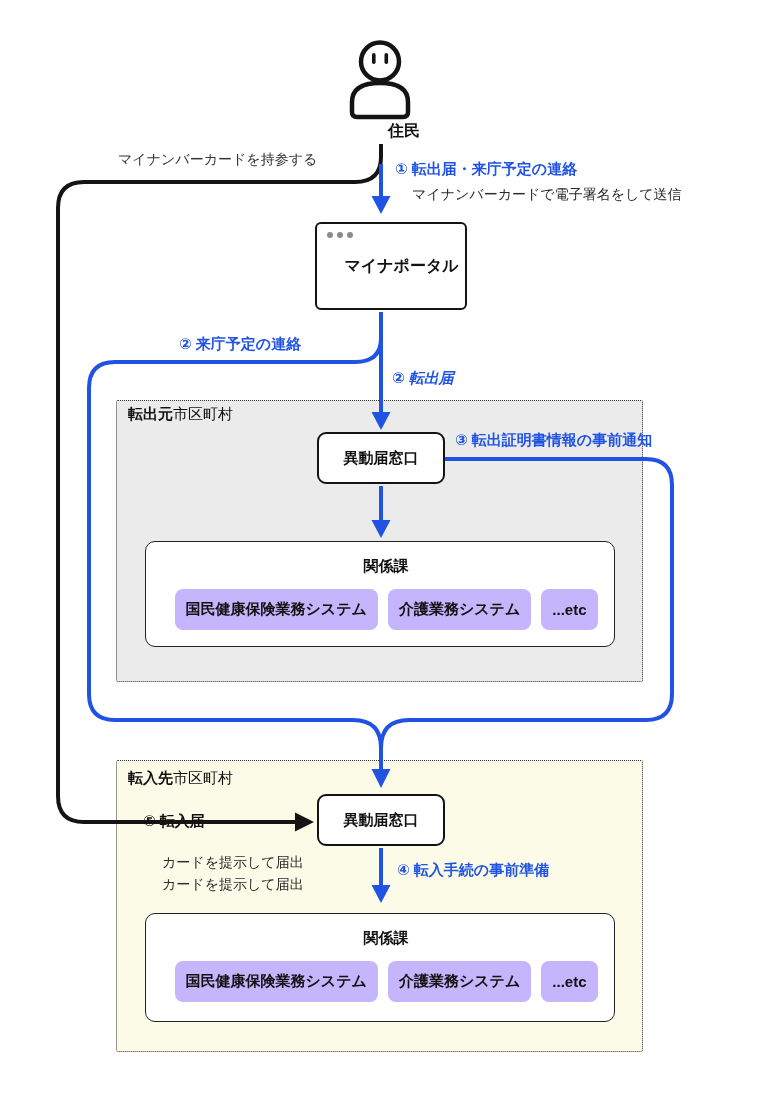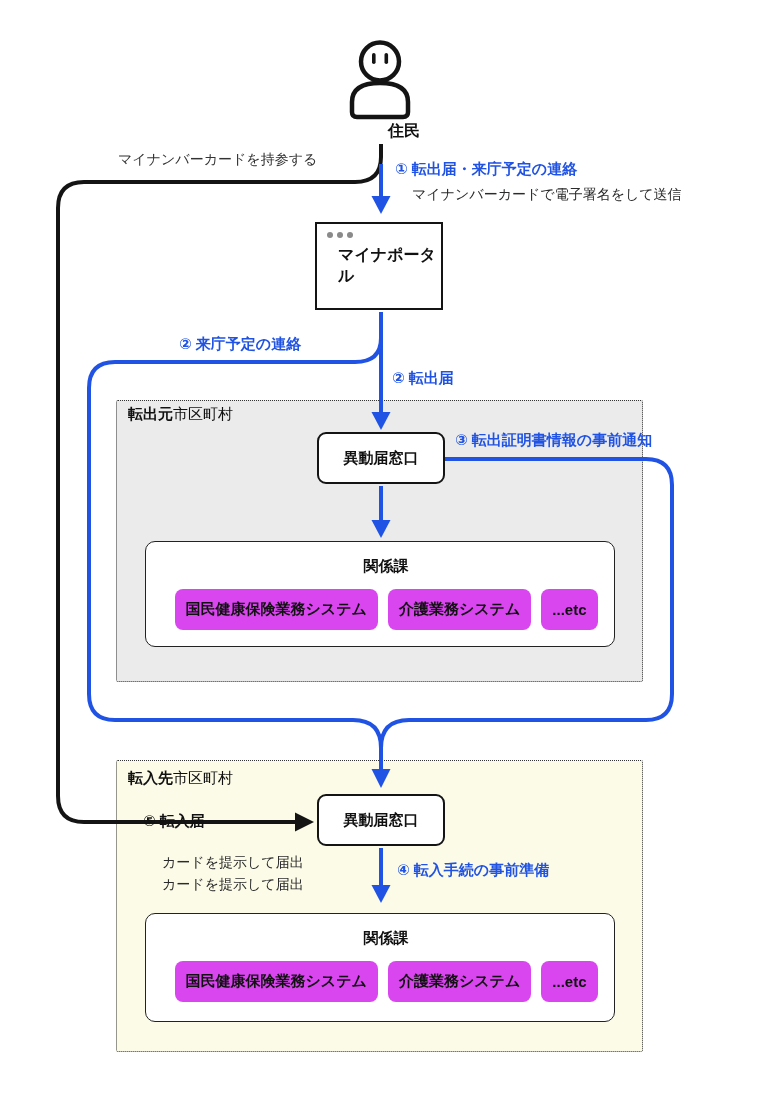--- a/index.html
+++ b/index.html
@@ -14,35 +14,35 @@
   .region-out{left:116px;top:400px;width:527px;height:282px;background:#ebebeb;}
   .region-in{left:116px;top:760px;width:527px;height:292px;background:#fcfbe8;}
   .region-label{font-size:15px;color:#111;}
   .region-label .bold{font-weight:700;}
   
   .node{
     background:#fff;border:2.5px solid #141414;border-radius:9px;box-sizing:border-box;
     display:flex;align-items:center;justify-content:center;
     font-weight:700;font-size:15px;color:#111;
   }
-  .portal{left:315px;top:222px;width:128px;height:88px;border-radius:0;padding-left:21px;}
+  .portal{left:315px;top:222px;width:152px;height:88px;border-radius:6px;padding-left:21px;}
   .portal-dots{position:absolute;left:10px;top:8px;display:flex;gap:4px;}
   .portal-dots span{width:6px;height:6px;border-radius:50%;background:#8a8a8a;display:block;}
   .window1{left:317px;top:432px;width:128px;height:52px;}
   .window2{left:317px;top:794px;width:128px;height:52px;}
   
   .dept{
     background:#fff;border:1.5px solid #222;border-radius:10px;box-sizing:border-box;padding-left:12px;
   }
   .dept1{left:145px;top:541px;width:470px;height:106px;}
   .dept2{left:145px;top:913px;width:470px;height:109px;}
   .dept-title{text-align:center;font-weight:700;font-size:15px;margin-top:15px;}
   .chips{display:flex;justify-content:center;gap:10px;margin-top:13px;}
   .chip{
-    background:#d946ef;border-radius:8px;height:41px;box-sizing:border-box;
+    background:#c4b5fd;border-radius:8px;height:41px;box-sizing:border-box;
     display:flex;align-items:center;justify-content:center;
     font-weight:700;font-size:15px;padding:0 11px;white-space:nowrap;
   }
   
   .blue-label{color:#2053e3;font-weight:700;font-size:15px;white-space:nowrap;}
   .dark-label{color:#111;font-weight:700;font-size:15px;white-space:nowrap;}
   .sub-label{color:#2b2b2b;font-weight:400;font-size:14px;white-space:nowrap;}
   .actor-label{font-weight:700;font-size:16px;text-align:right;}
   svg{display:block;}
 </style>
@@ -82,21 +82,21 @@
     <circle cx="42" cy="21.5" r="19" fill="#ffffff" stroke="#141414" stroke-width="4.5"></circle>
     <rect x="34" y="13" width="3.6" height="11" rx="1.8" fill="#141414"></rect>
     <rect x="46.5" y="13" width="3.6" height="11" rx="1.8" fill="#141414"></rect>
   </svg>
   <div class="abs actor-label" style="left:340px;top:121px;width:80px;">住民</div>
 
   <div class="abs sub-label" style="left:118px;top:151px;color:#333;">マイナンバーカードを持参する</div>
   <div class="abs blue-label" style="left:395px;top:160px;">① 転出届・来庁予定の連絡</div>
   <div class="abs sub-label" style="left:412px;top:186px;">マイナンバーカードで電子署名をして送信</div>
   <div class="abs blue-label" style="left:179px;top:335px;">② 来庁予定の連絡</div>
-  <div class="abs blue-label" style="left:392px;top:369px;">② 転出届</div>
+  <div class="abs blue-label" style="left:392px;top:369px;font-style:italic;">② 転出届</div>
   <div class="abs blue-label" style="left:455px;top:431px;">③ 転出証明書情報の事前通知</div>
   <div class="abs blue-label" style="left:397px;top:861px;">④ 転入手続の事前準備</div>
   <div class="abs dark-label" style="left:143px;top:812px;">⑤ 転入届</div>
   <div class="abs sub-label" style="left:162px;top:854px;">カードを提示して届出</div>
   <div class="abs sub-label" style="left:162px;top:876px;">カードを提示して届出</div>
 
   <div class="abs region-label" style="left:128px;top:405px;">
     <span class="bold">転出元</span><span>市区町村</span>
   </div>
   <div class="abs region-label" style="left:128px;top:769px;">

